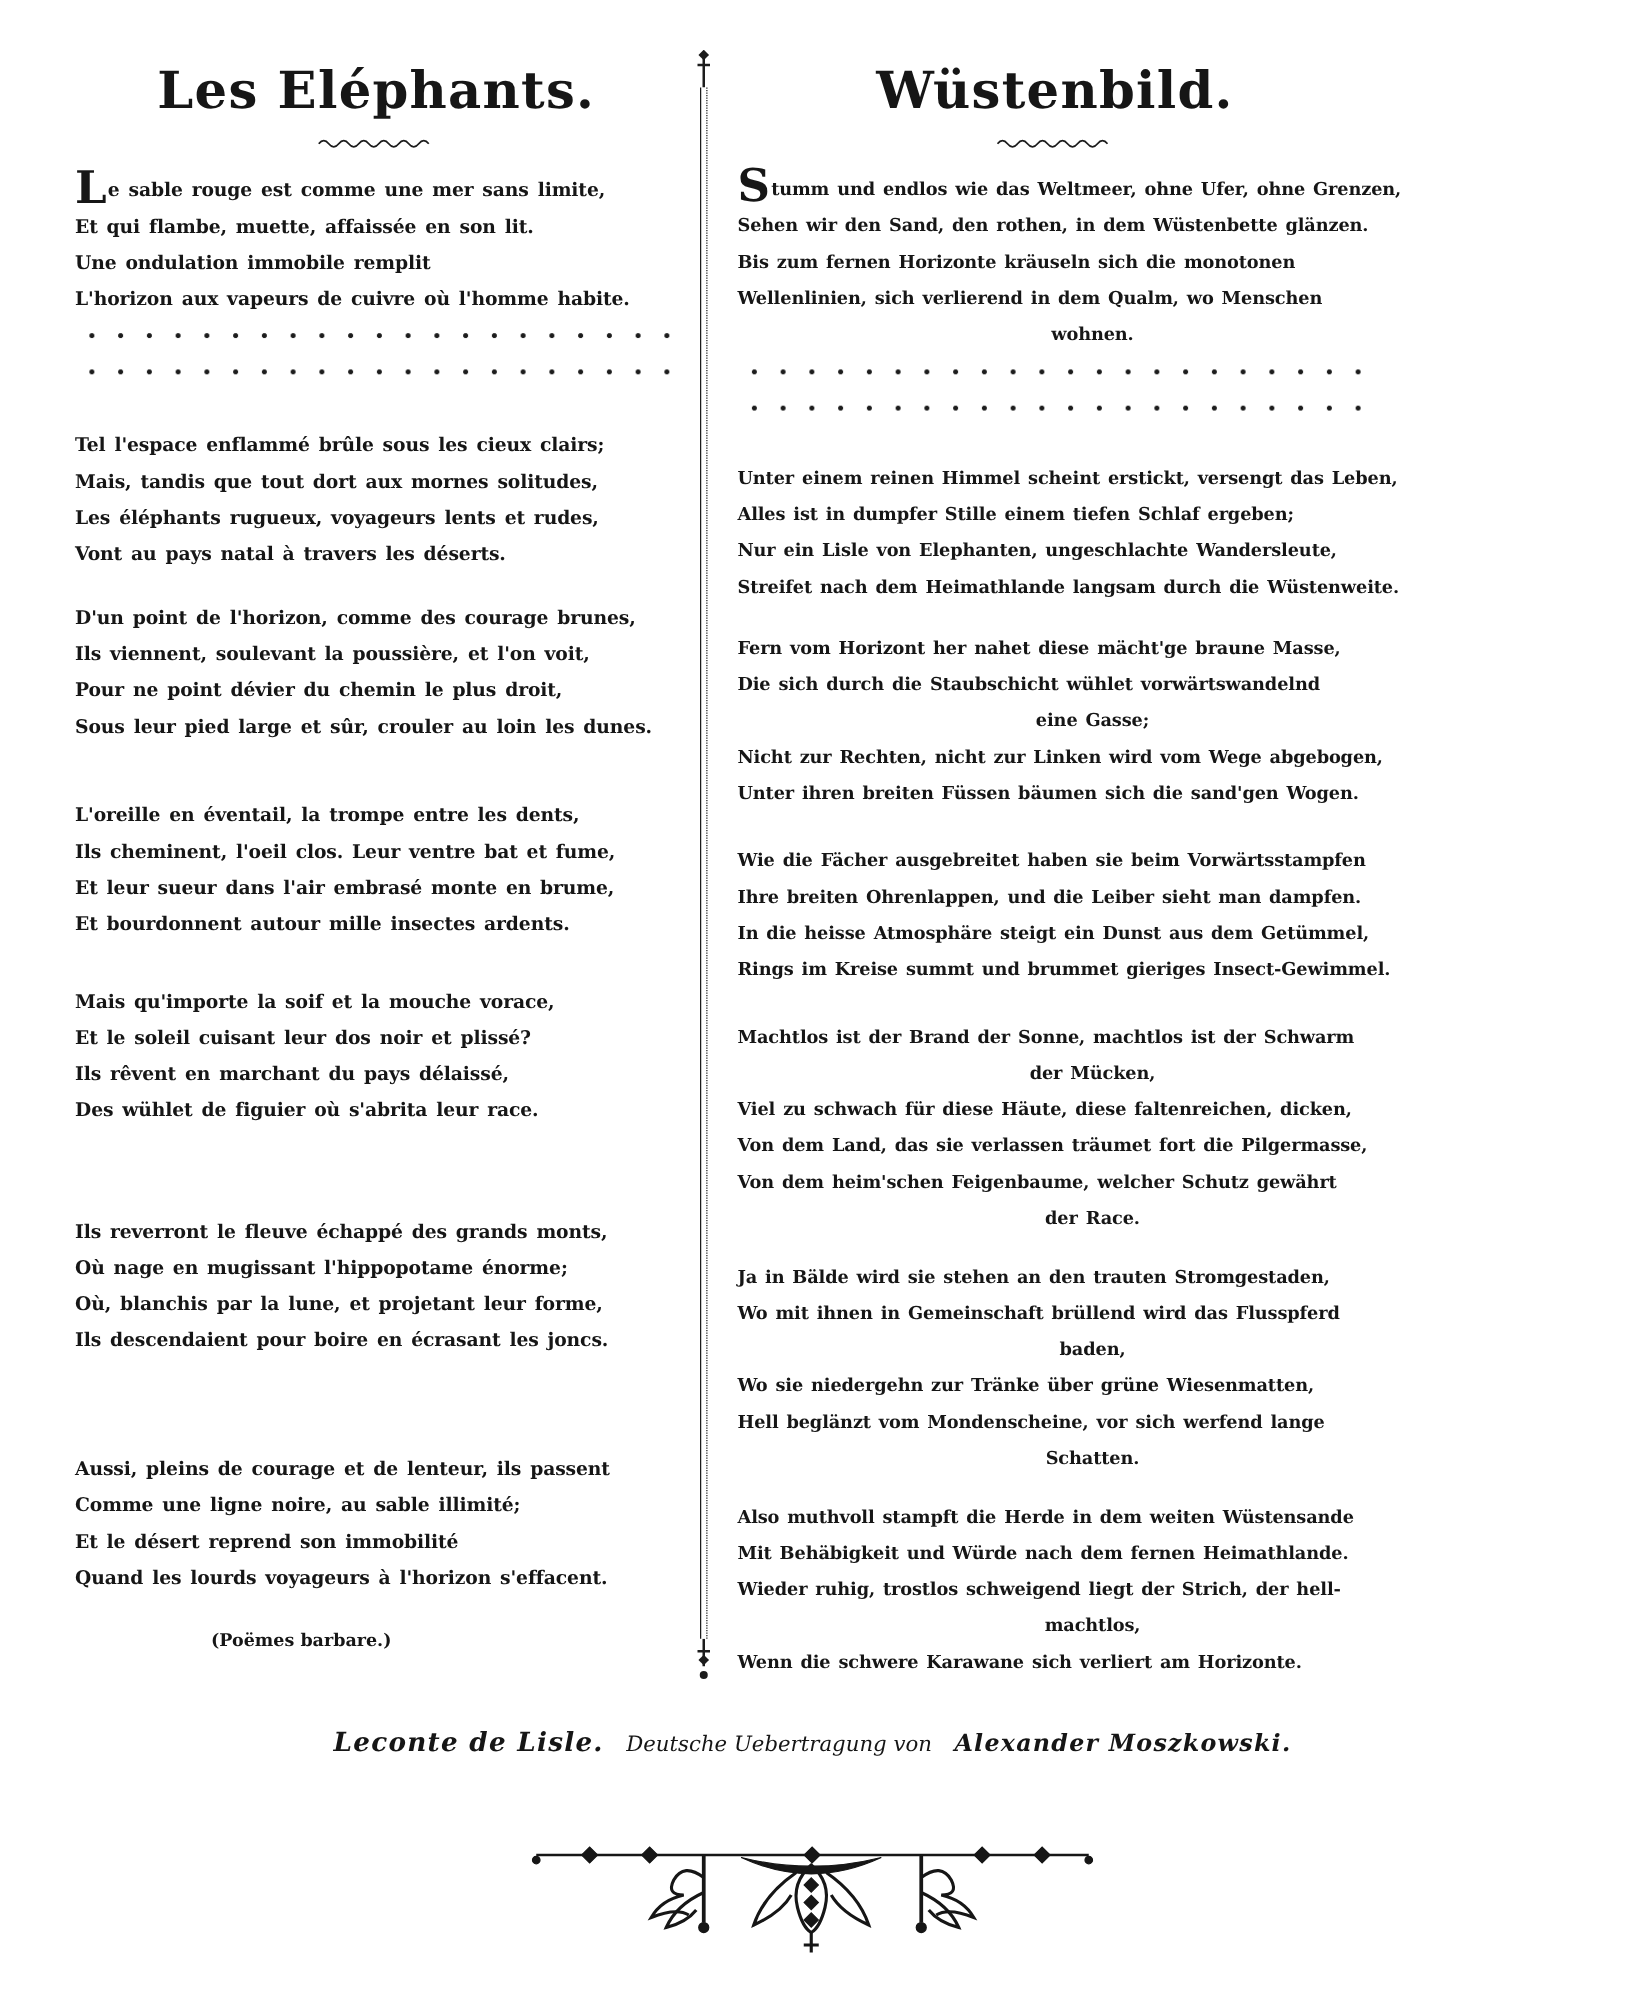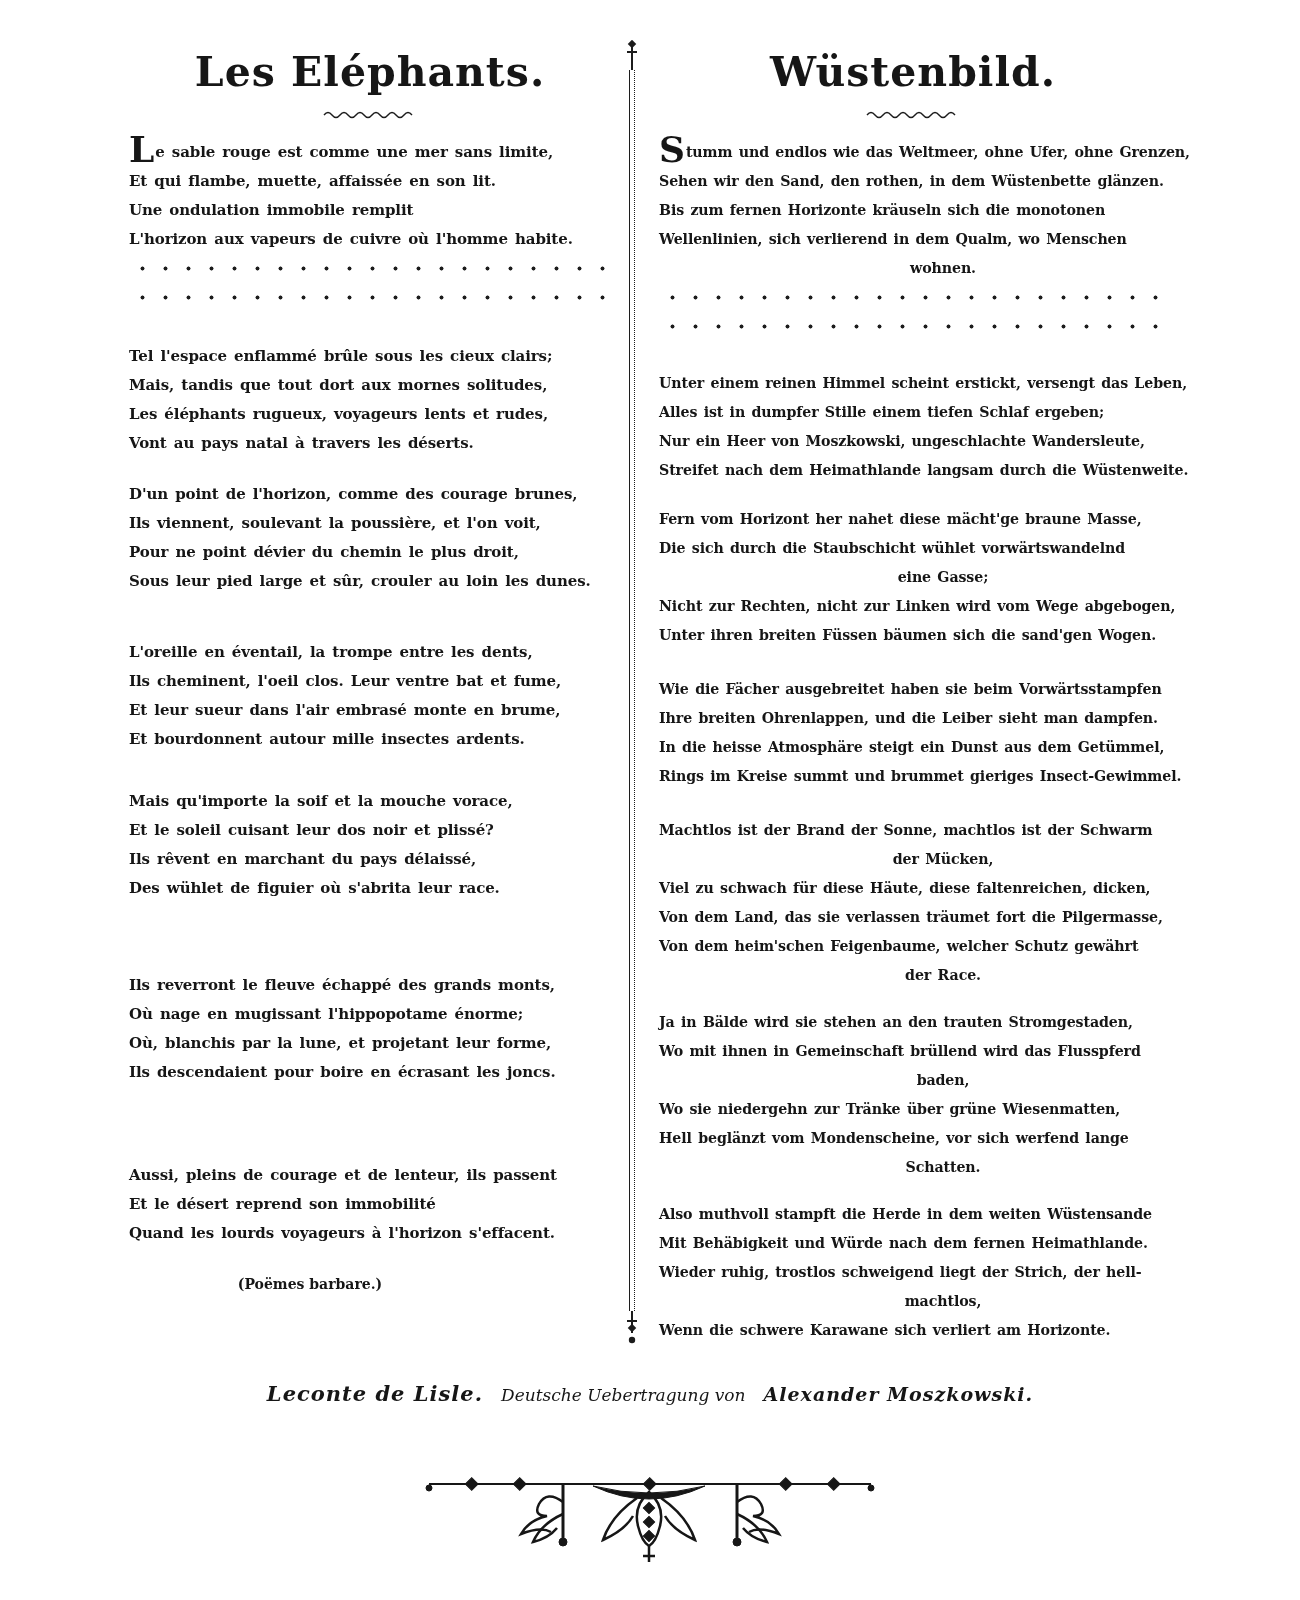--- a/index.html
+++ b/index.html
@@ -12,23 +12,22 @@
     overflow:hidden;
   }
   .page{
     width:1300px;height:1600px;
     box-sizing:border-box;
     padding-top:40px;
   }
   .columns{
     display:flex;
     align-items:stretch;
-    padding-left:108px;
+    padding-left:60px;
     padding-right:112px;
-    justify-content:center;
   }
   .col{min-height:1160px;}
   .col.left{width:482px;}
   .col.right{width:508px;}
   .col-gap-l{width:14px;}
   .col-gap-r{width:20px;}
 
   h1.poem-title{
     font-size:41px;
     font-weight:bold;
@@ -168,20 +167,21 @@
             <div class="line">Des wühlet de figuier où s'abrita leur race.</div>
           </div>
           <div class="stanza stanza-5">
             <div class="line">Ils reverront le fleuve échappé des grands monts,</div>
             <div class="line">Où nage en mugissant l'hippopotame énorme;</div>
             <div class="line">Où, blanchis par la lune, et projetant leur forme,</div>
             <div class="line">Ils descendaient pour boire en écrasant les joncs.</div>
           </div>
           <div class="stanza stanza-6">
             <div class="line">Aussi, pleins de courage et de lenteur, ils passent</div>
+            <div class="line">Comme une ligne noire, au sable illimité;</div>
             <div class="line">Et le désert reprend son immobilité</div>
             <div class="line">Quand les lourds voyageurs à l'horizon s'effacent.</div>
           </div>
         </div>
       <div class="source-note">(Poëmes barbare.)</div>
     </div>
 
     <div class="col-gap-l"></div>
 
     <div class="divider">
@@ -212,21 +212,21 @@
             <div class="line">Sehen wir den Sand, den rothen, in dem Wüstenbette glänzen.</div>
             <div class="line">Bis zum fernen Horizonte kräuseln sich die monotonen</div>
             <div class="line">Wellenlinien, sich verlierend in dem Qualm, wo Menschen</div>
             <div class="line center">wohnen.</div>
           </div>
           <div class="dots"></div>
           <div class="dots"></div>
           <div class="stanza stanza-1">
             <div class="line">Unter einem reinen Himmel scheint erstickt, versengt das Leben,</div>
             <div class="line">Alles ist in dumpfer Stille einem tiefen Schlaf ergeben;</div>
-            <div class="line">Nur ein Heer von Moszkowski, ungeschlachte Wandersleute,</div>
+            <div class="line">Nur ein Lisle von Elephanten, ungeschlachte Wandersleute,</div>
             <div class="line">Streifet nach dem Heimathlande langsam durch die Wüstenweite.</div>
           </div>
           <div class="stanza stanza-2">
             <div class="line">Fern vom Horizont her nahet diese mächt'ge braune Masse,</div>
             <div class="line">Die sich durch die Staubschicht wühlet vorwärtswandelnd</div>
             <div class="line center">eine Gasse;</div>
             <div class="line">Nicht zur Rechten, nicht zur Linken wird vom Wege abgebogen,</div>
             <div class="line">Unter ihren breiten Füssen bäumen sich die sand'gen Wogen.</div>
           </div>
           <div class="stanza stanza-3">

